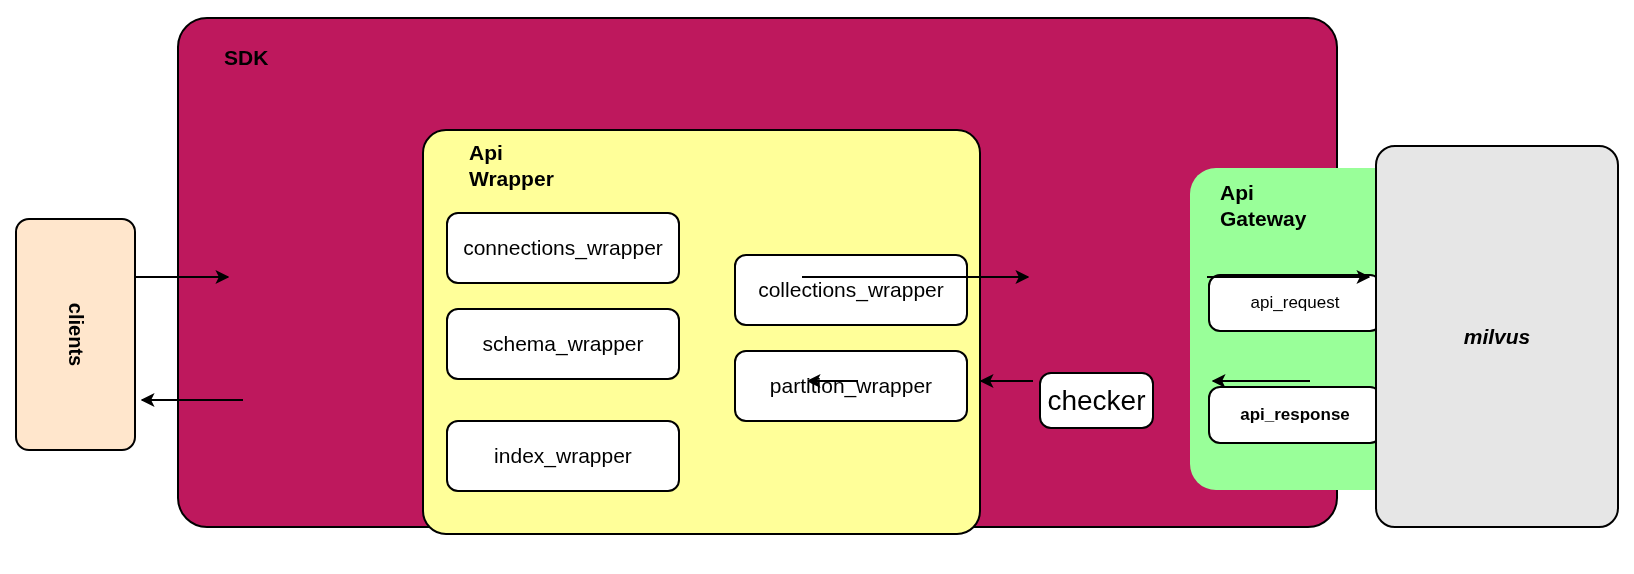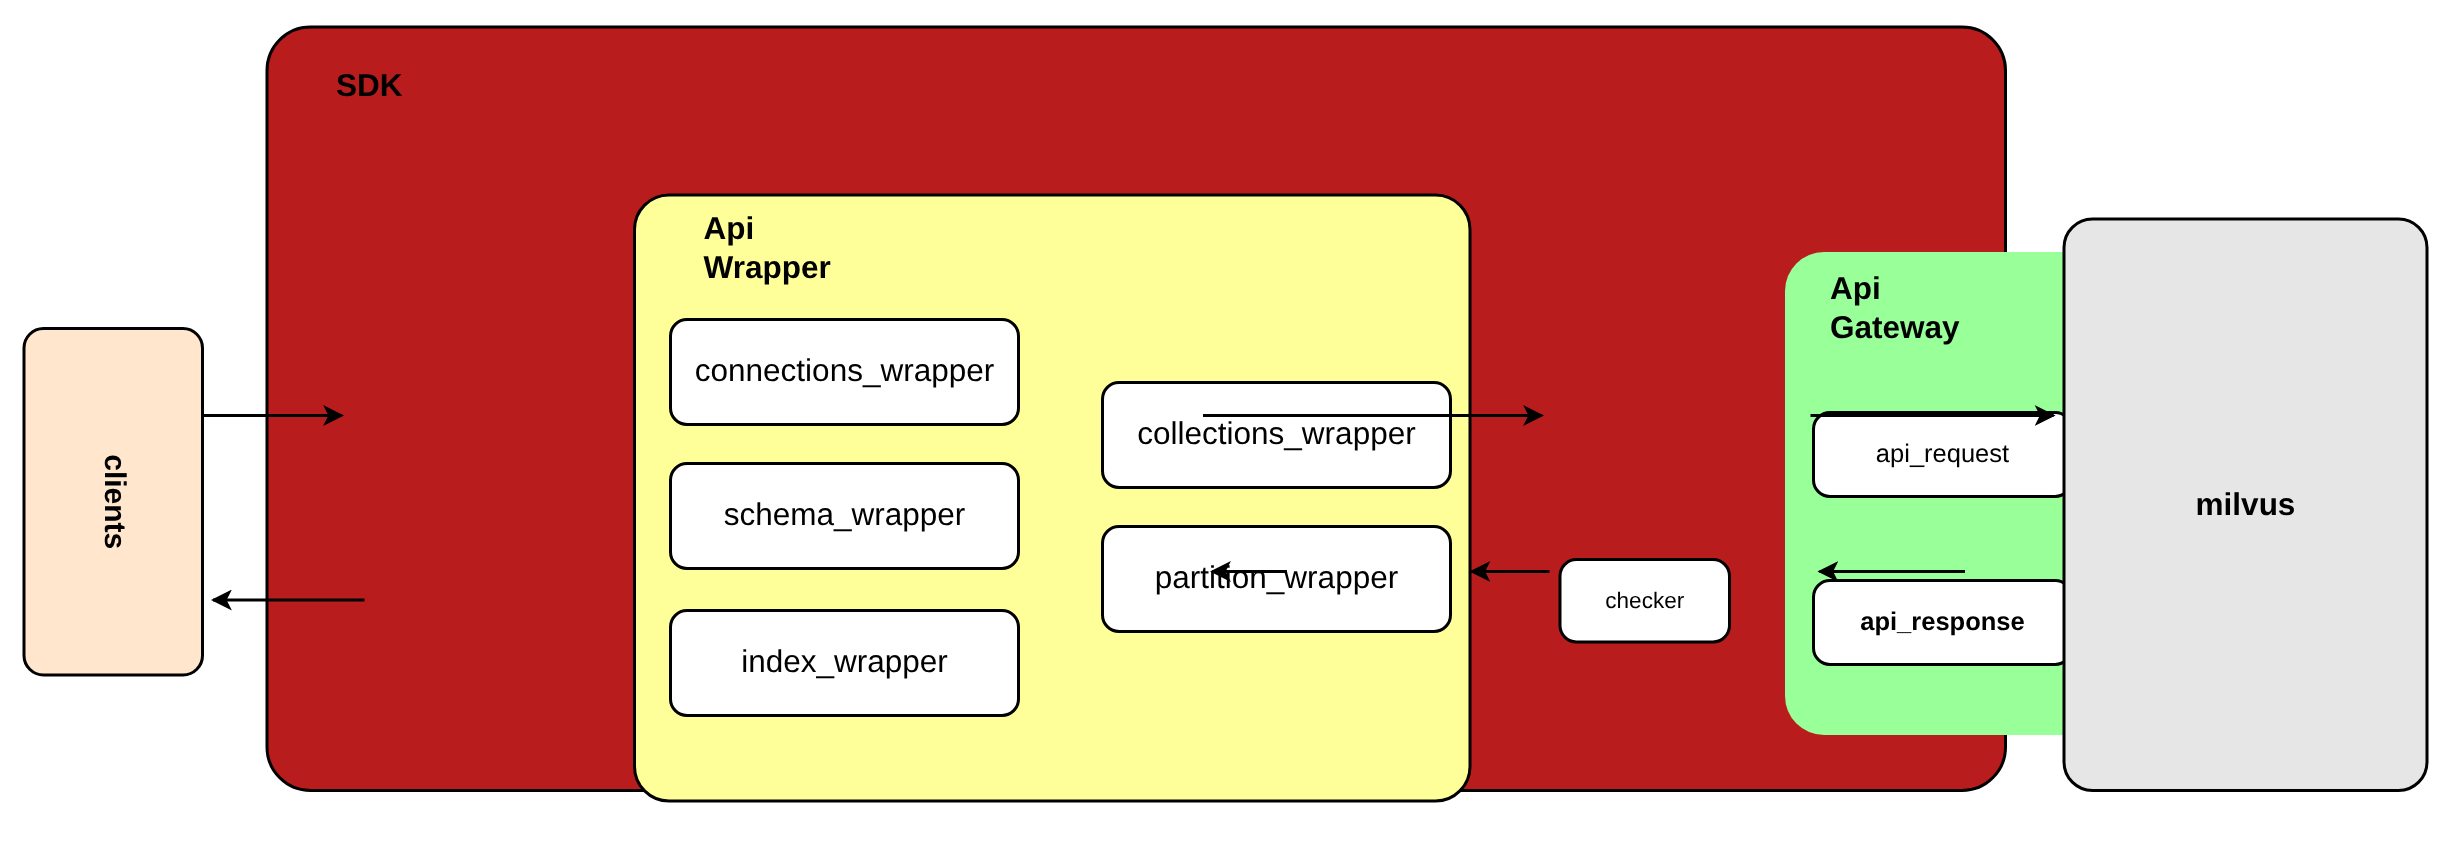--- a/index.html
+++ b/index.html
@@ -27,21 +27,21 @@
     text-align: center;
     color: #000000;
   }
 
   
   #sdk-box {
     left: 177px;
     top: 17px;
     width: 1161px;
     height: 511px;
-    background: #b91c1c;
+    background: #be185d;
     border-radius: 30px;
     align-items: flex-start;
     justify-content: flex-start;
   }
   #sdk-label {
     position: absolute;
     left: 45px;
     top: 26px;
     font-size: 21px;
     font-weight: bold;
@@ -80,21 +80,21 @@
     display: flex;
     align-items: center;
     justify-content: center;
     font-size: 21px;
     color: #000000;
   }
   .wc-c0 { left: 22px; }
   .wc-c1 { left: 310px; margin-top: 42px; }
   .wc-r0 { top: 81px; }
   .wc-r1 { top: 177px; }
-  .wc-r2 { top: 275px; }
+  .wc-r2 { top: 289px; }
 
   
   #api-gateway-box {
     left: 1011px;
     top: 149px;
     width: 227px;
     height: 322px;
     background: #99ff99;
     border-radius: 26px;
     border: none;
@@ -128,21 +128,21 @@
   #api-response-box { top: 218px; font-weight: bold; }
 
   
   #checker-box {
     left: 860px;
     top: 353px;
     width: 115px;
     height: 57px;
     background: #ffffff;
     border-radius: 12px;
-    font-size: 15px;
+    font-size: 28px;
   }
 
   
   #clients-box {
     left: 15px;
     top: 218px;
     width: 121px;
     height: 233px;
     background: #ffe6cc;
     border-radius: 14px;
@@ -157,20 +157,21 @@
   
   #milvus-box {
     left: 1375px;
     top: 145px;
     width: 244px;
     height: 383px;
     background: #e6e6e6;
     border-radius: 20px;
     font-size: 21px;
     font-weight: bold;
+    font-style: italic;
   }
 
   
   #connectors {
     position: absolute;
     left: 0;
     top: 0;
     width: 1634px;
     height: 574px;
     pointer-events: none;

